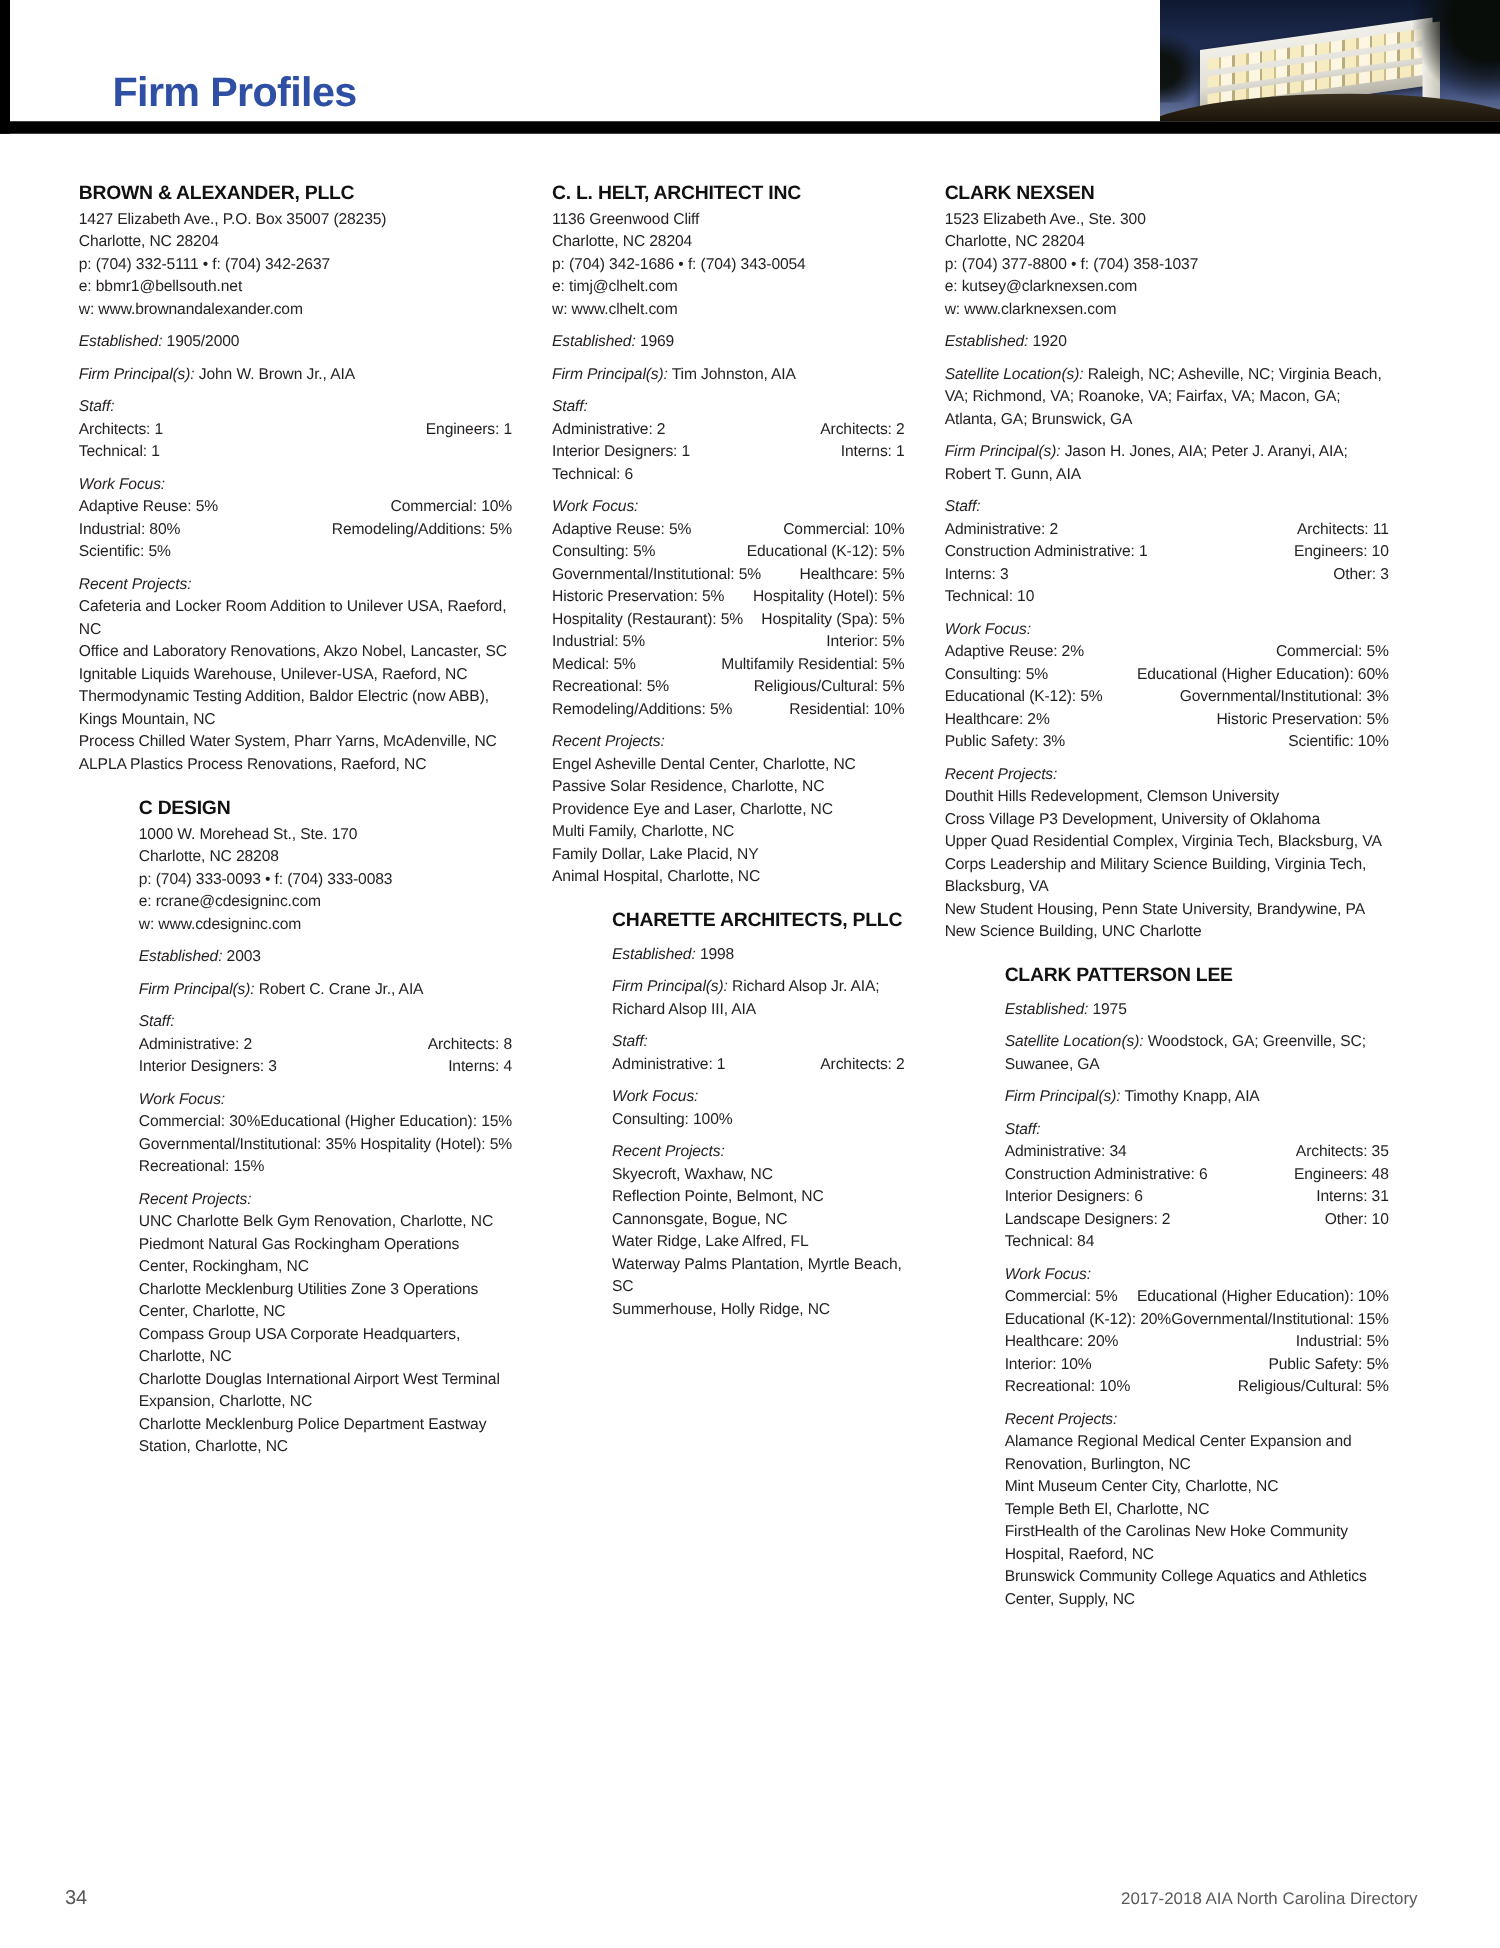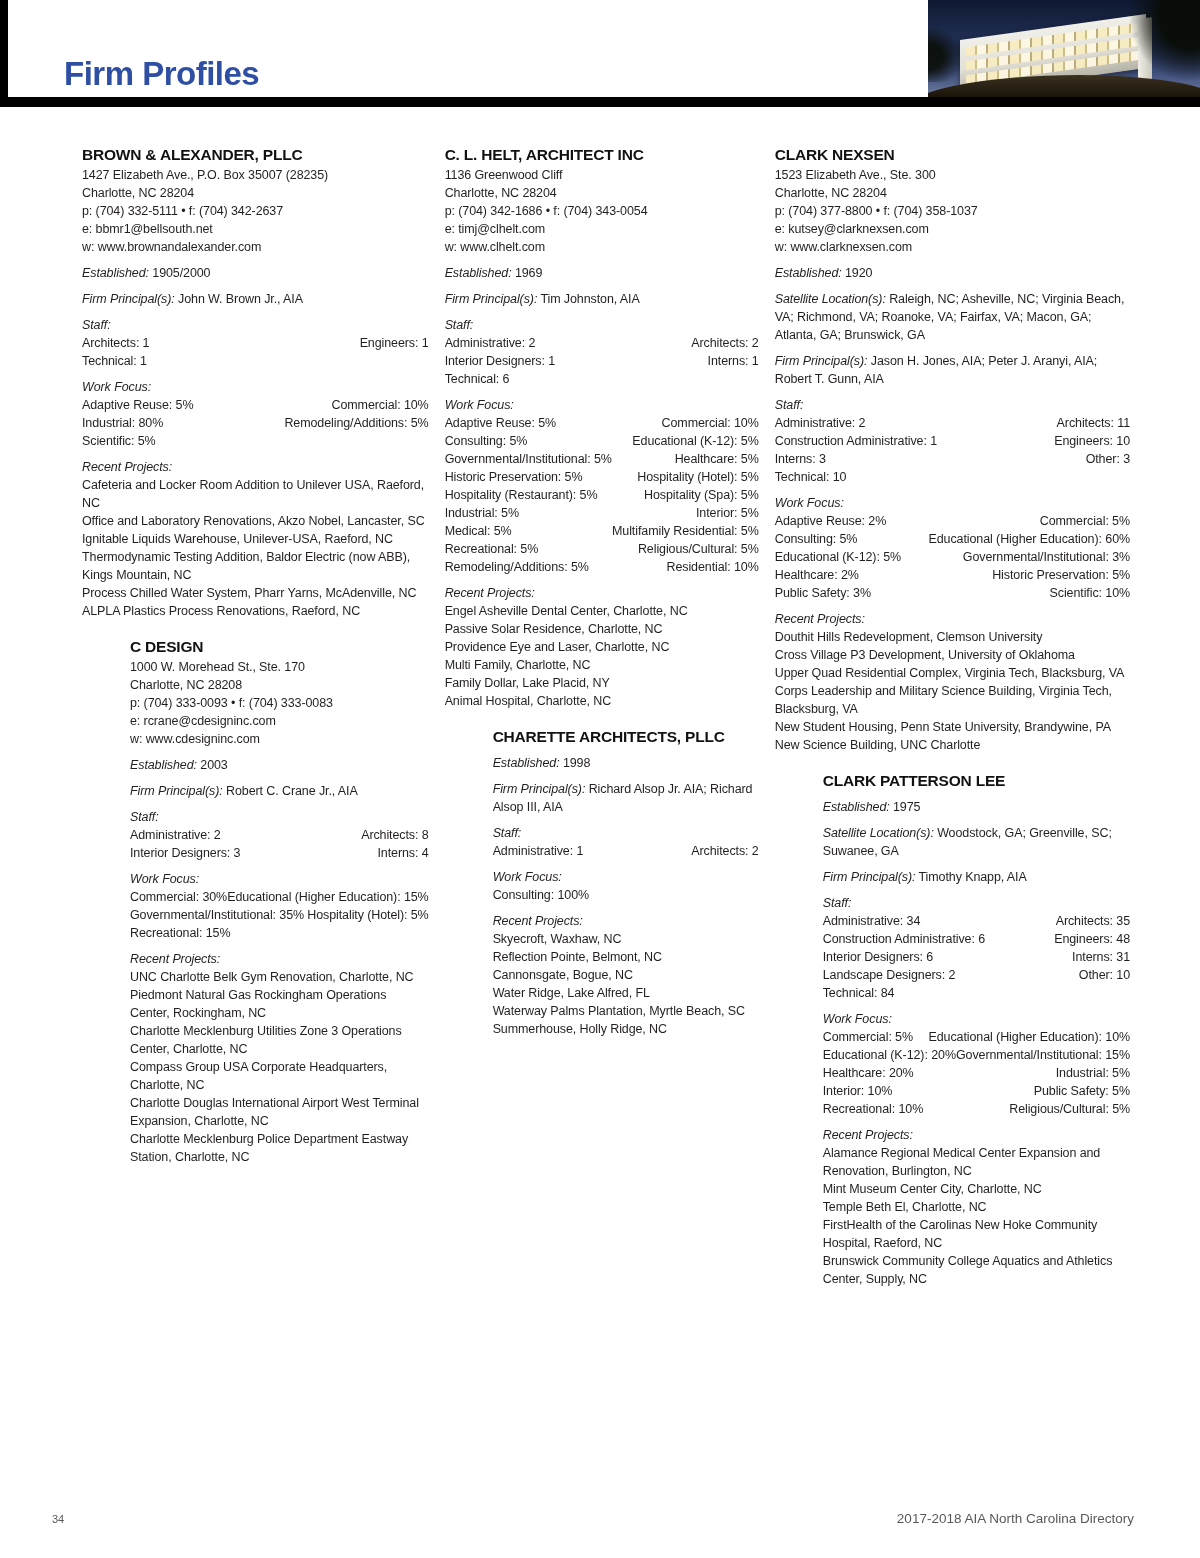--- a/index.html
+++ b/index.html
@@ -9,21 +9,21 @@
     color:#231f20;
     position:relative;
     font-size:12.5px;
     line-height:18px;
     letter-spacing:-0.1px;
   }
 
   
   .edge-strip { position:absolute; left:0; top:0; width:8px; height:107px; background:#000; }
   .page-title {
-    position:absolute; left:64px; top:56px;
+    position:absolute; left:90px; top:56px;
     font-size:33px; line-height:36px; font-weight:bold;
     color:#2e4fa3; letter-spacing:-0.5px;
   }
   .top-bar { position:absolute; left:0; top:97px; width:1200px; height:10px; background:#000; }
 
   
   .photo {
     position:absolute; top:0; right:0; width:272px; height:97px; overflow:hidden;
     background:linear-gradient(180deg,#0e1830 0%, #1f2c50 35%, #46558410 100%),
                linear-gradient(180deg,#121c36 0%, #2a3a66 45%, #5c6c9c 80%, #76849f 100%);
@@ -55,40 +55,40 @@
     background:radial-gradient(ellipse at 25% 55%, rgba(10,14,8,.9) 30%, rgba(10,14,8,0) 70%);
   }
   .photo .ground {
     position:absolute; bottom:-16px; left:-24px; right:-24px; height:38px;
     background:linear-gradient(180deg,#3a3120 0%, #191208 60%, #0c0904 100%);
     border-radius:55% 45% 0 0 / 95% 75% 0 0;
   }
 
   
   .columns {
-    position:absolute; left:82px; top:146px; width:1048px;
-    display:grid; grid-template-columns:1fr 1fr 1fr; column-gap:16px;
+    position:absolute; left:63px; top:146px; width:1048px;
+    display:grid; grid-template-columns:1fr 1fr 1fr; column-gap:32px;
     align-items:start;
   }
   .firm + .firm { margin-top:18px;margin-left:48px; }
   .firm-name {
     font-size:15.5px; line-height:18px; font-weight:bold;
     letter-spacing:-0.2px; color:#111;
   }
   .block { margin-top:8px; }
   .contact { margin-top:2px; }
   .kv-row { display:flex; justify-content:space-between; }
   .kv-left { white-space:nowrap; }
   .kv-right { white-space:nowrap; text-align:right; }
   i { font-style:italic; }
 
   
   .footer-page-num {
     position:absolute; left:52px; top:1510px;
-    font-size:11px; color:#58595b; letter-spacing:0;
+    font-size:16px; color:#58595b; letter-spacing:0;
   }
   .footer-right {
     position:absolute; right:66px; top:1510px;
     font-size:13.5px; color:#58595b; letter-spacing:0;
   }
 </style>
 </head>
 <body>
 
 <div class="page">

